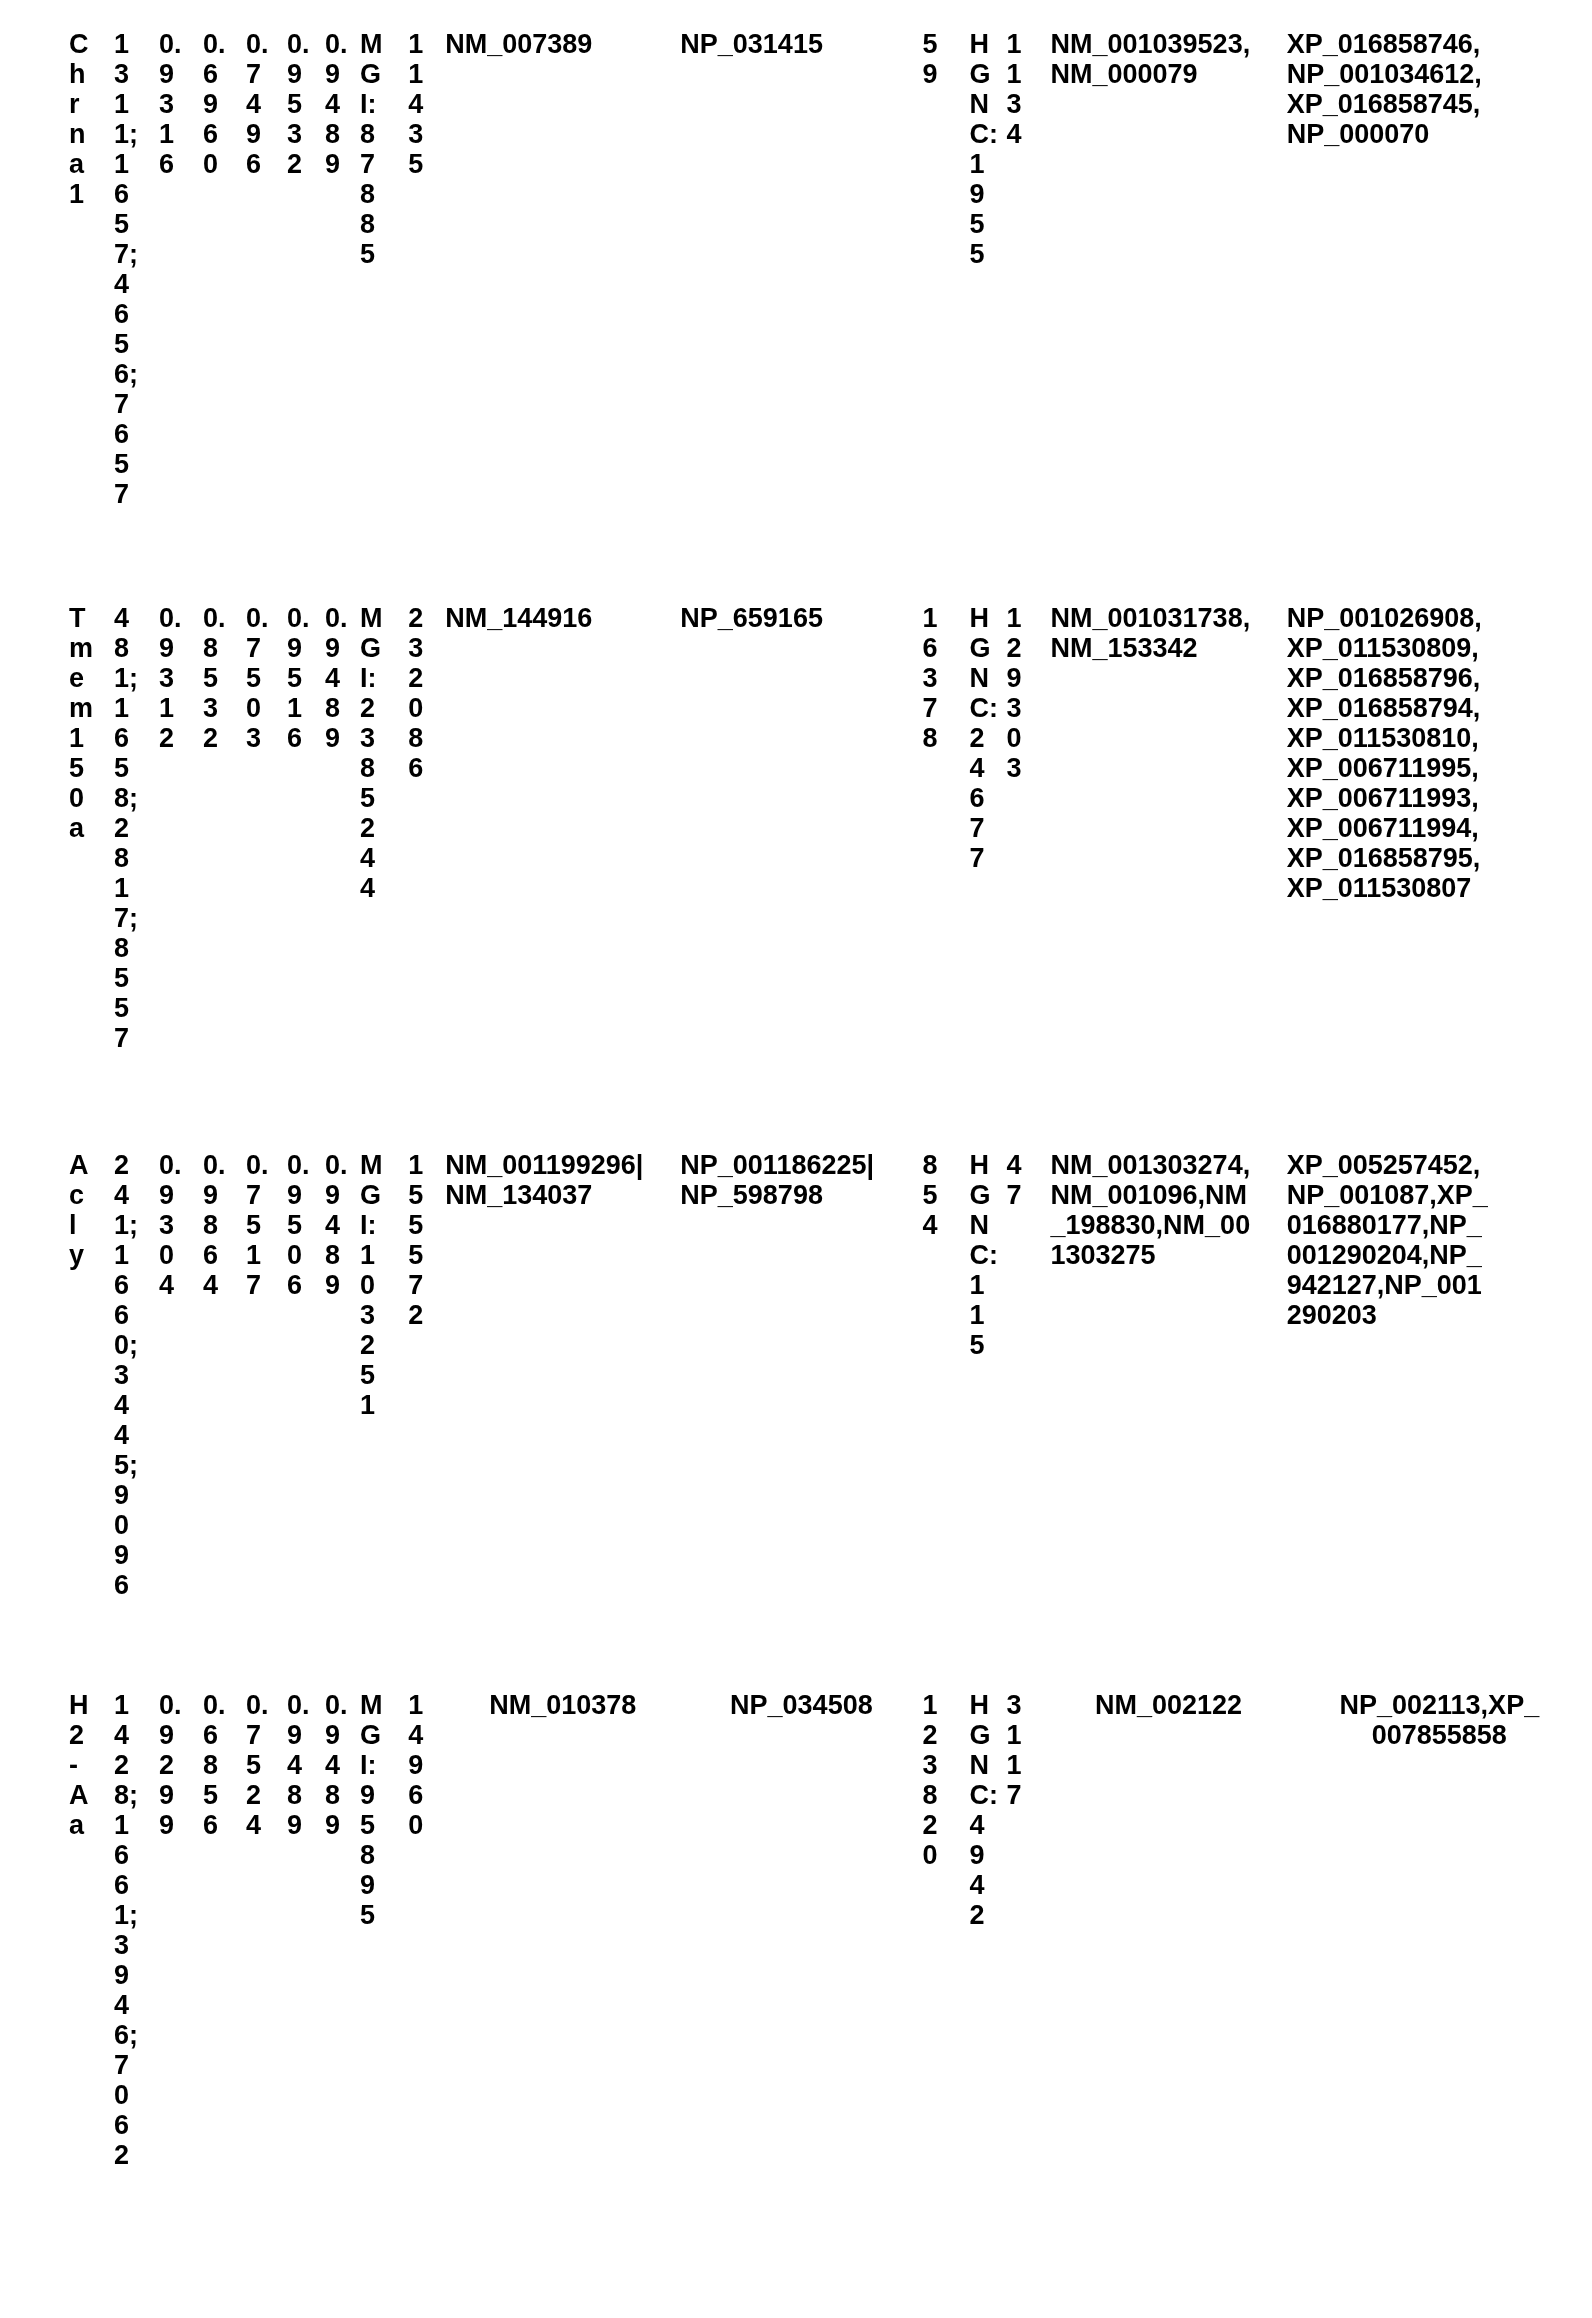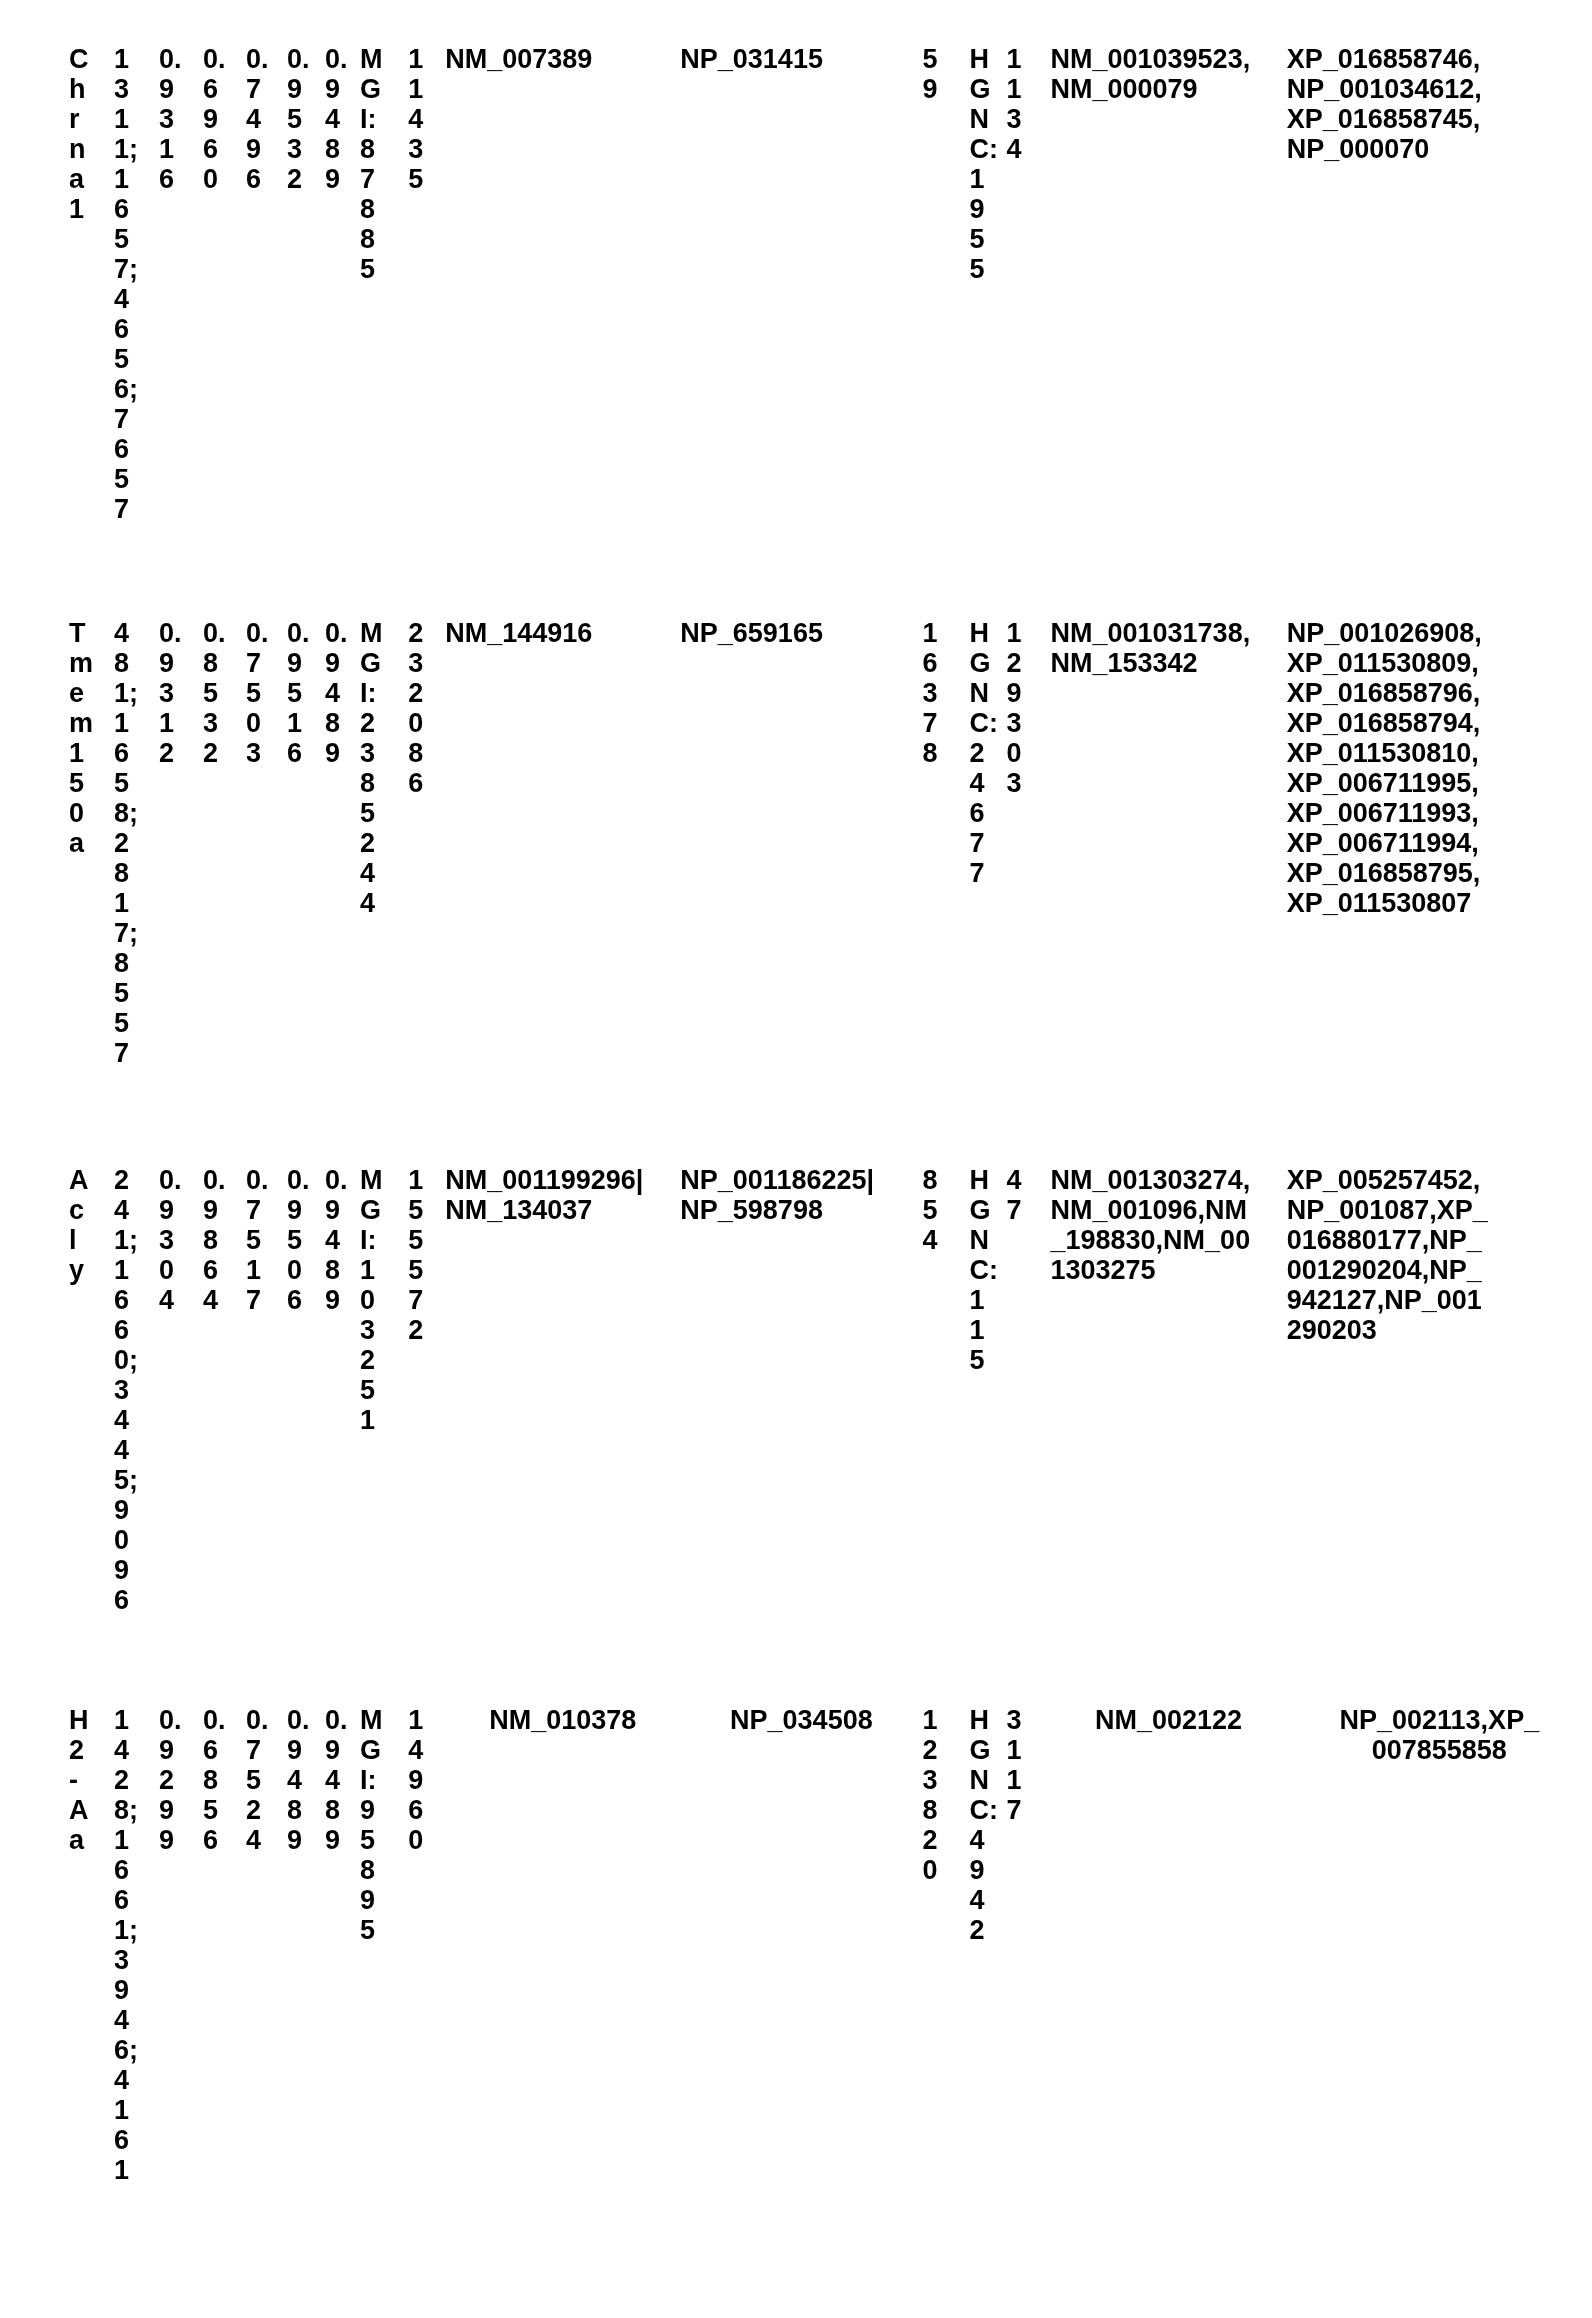--- a/index.html
+++ b/index.html
@@ -7,21 +7,21 @@
     padding: 0;
     background: #ffffff;
     width: 1592px;
     height: 2319px;
     overflow: hidden;
   }
   table.gene-table {
     border-collapse: collapse;
     table-layout: fixed;
     margin-left: 69px;
-    margin-top: 44px;
+    margin-top: 29px;
     width: 1523px;
     font-family: "Liberation Sans", sans-serif;
     font-weight: bold;
     font-size: 27px;
     line-height: 30px;
     color: #000000;
   }
   td {
     vertical-align: top;
     padding: 0;
@@ -218,21 +218,21 @@
 001290204,NP_
 942127,NP_001
 290203</td>
   </tr>
 
   <tr class="r4">
     <td>
           <div class="vt">H2-Aa</div>
         </td>
     <td>
-          <div class="vt">1428;1661;3946;4161</div>
+          <div class="vt">1428;1661;3946;7062</div>
         </td>
     <td>
           <div class="vt">0.9299</div>
         </td>
     <td>
           <div class="vt">0.6856</div>
         </td>
     <td>
           <div class="vt">0.7524</div>
         </td>

